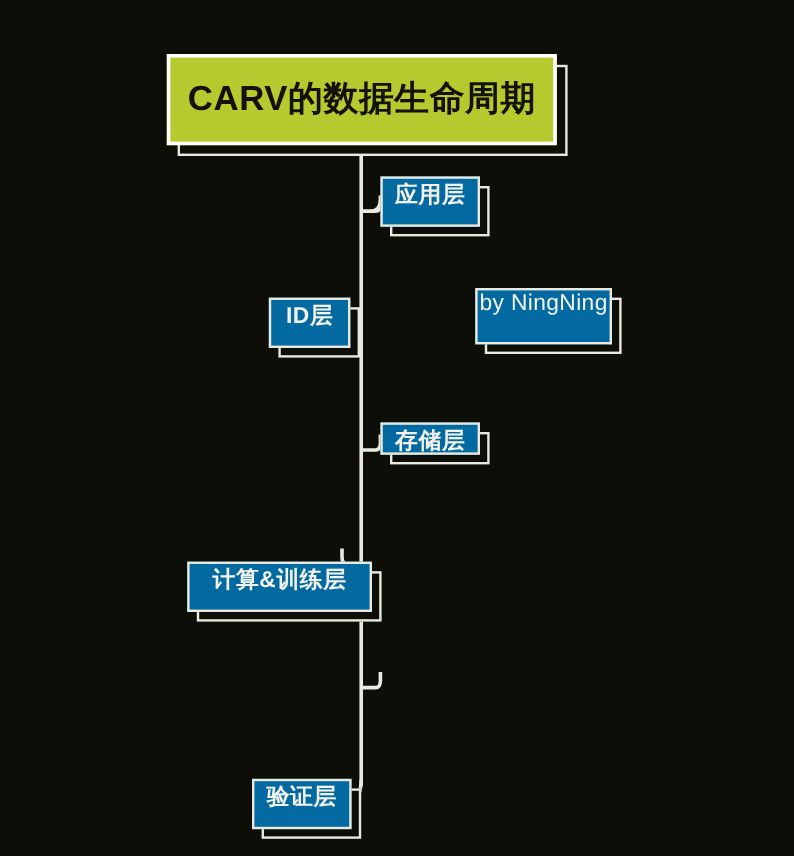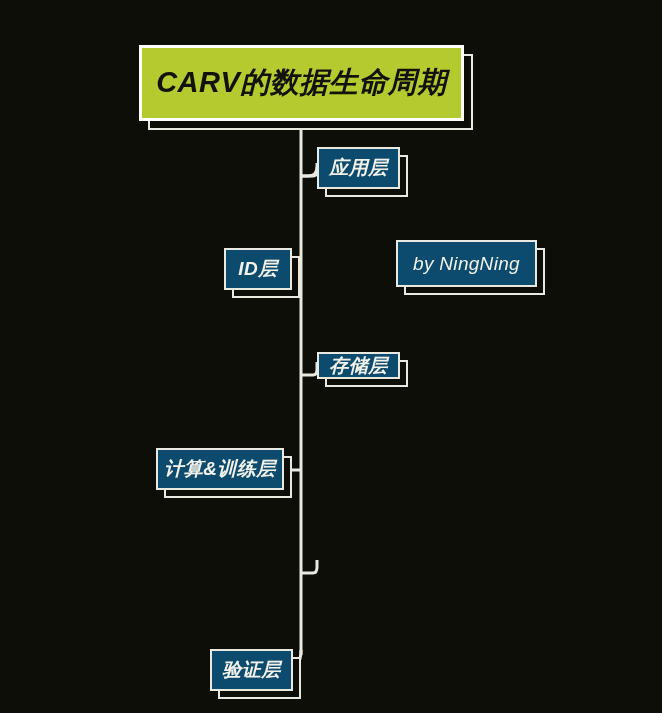--- a/index.html
+++ b/index.html
@@ -27,43 +27,41 @@
     top: 0;
     width: 662px;
     height: 713px;
     pointer-events: none;
   }
 
   
   .node {
     position: absolute;
     box-sizing: border-box;
-    font-style: italic;
   }
   .node .shadow-box {
     position: absolute;
     left: 8px;
     top: 8px;
     width: 100%;
     height: 100%;
     box-sizing: border-box;
     border: 2px solid #e9e9e0;
     background: #0d0e07;
   }
   .node .main-box {
     position: absolute;
     left: 0;
     top: 0;
     width: 100%;
     height: 100%;
     box-sizing: border-box;
     border: 2px solid #e9e9e0;
-    background: #0c4a6e;
+    background: #0369a1;
     display: flex;
-    align-items: center;
     justify-content: center;
   }
   .node .label {
     color: #f2f2ea;
     font-size: 19px;
     font-weight: 700;
     letter-spacing: 0.5px;
     white-space: nowrap;
   }
 
@@ -141,35 +139,35 @@
     </div>
   </div>
 
   <div class="node" style="left:224px; top:248px; width:68px; height:42px;">
     <div class="shadow-box"></div>
     <div class="main-box">
       <span class="label">ID层</span>
     </div>
   </div>
 
-  <div id="credit-node" class="node" style="left:396px; top:240px; width:141px; height:47px;">
+  <div id="credit-node" class="node" style="left:396px; top:240px; width:114px; height:47px;">
     <div class="shadow-box"></div>
     <div class="main-box">
       <span class="label">by NingNing</span>
     </div>
   </div>
 
   <div class="node" style="left:317px; top:352px; width:83px; height:27px;">
     <div class="shadow-box"></div>
     <div class="main-box">
       <span class="label">存储层</span>
     </div>
   </div>
 
-  <div class="node" style="left:156px; top:448px; width:128px; height:42px;">
+  <div class="node" style="left:156px; top:468px; width:154px; height:42px;">
     <div class="shadow-box"></div>
     <div class="main-box">
       <span class="label">计算&amp;训练层</span>
     </div>
   </div>
 
 
   <div class="node" style="left:198px; top:649px; width:83px; height:42px;margin-left:12px;">
     <div class="shadow-box"></div>
     <div class="main-box">

